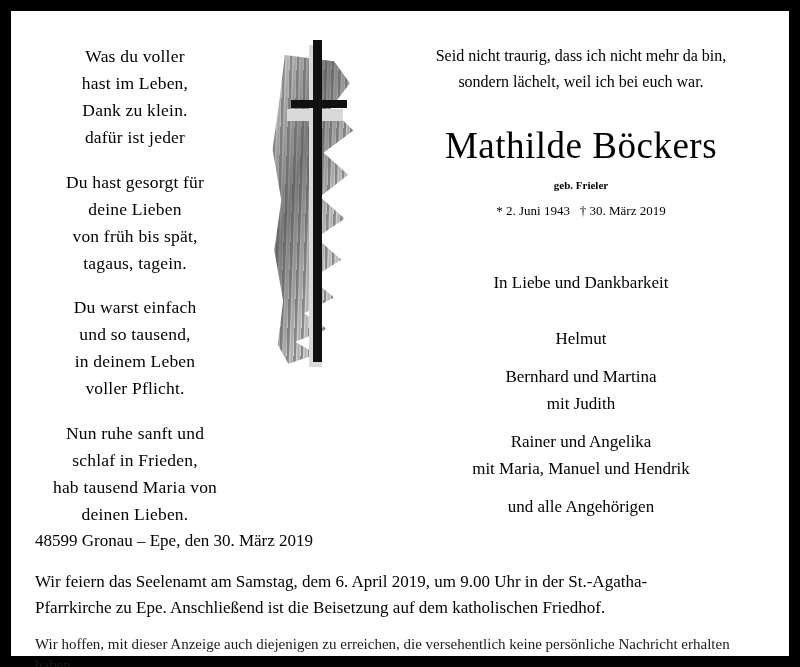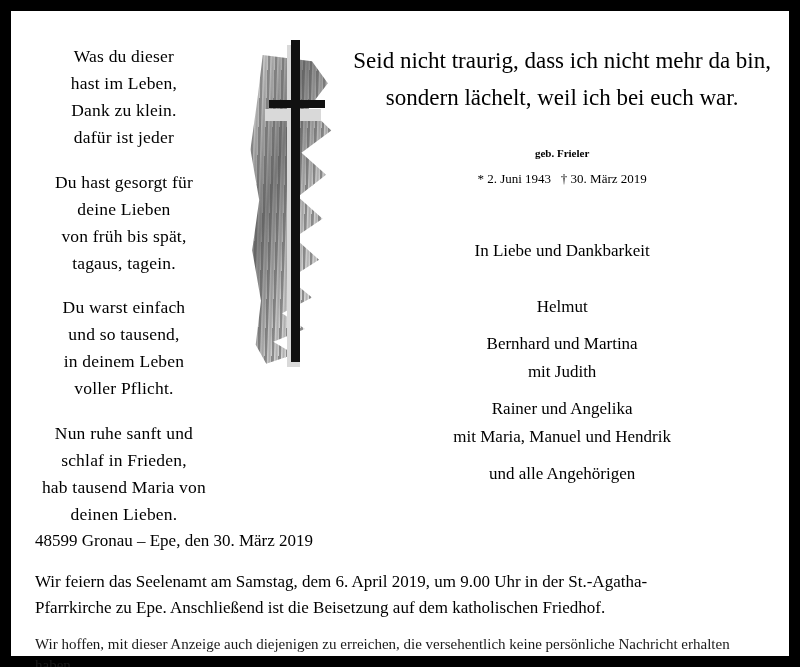--- a/index.html
+++ b/index.html
@@ -135,21 +135,21 @@
     position: absolute;
     left: 0;
     top: 60px;
     width: 56px;
     height: 8px;
     background: #111111;
   }
 
   
   .lead {
-    font-size: 23px;
+    font-size: 16px;
     line-height: 1.6;
     margin: 2px 0 30px 0;
   }
   .lead div { white-space: pre; }
   .name {
     font-size: 37px;
     letter-spacing: 0.5px;
     margin: 0 0 12px 0;
     font-weight: normal;
   }
@@ -198,21 +198,21 @@
 </head>
 <body>
 
 <div class="obituary">
   <div class="inner">
 
     <div class="top-area">
 
       <div class="col-left">
         <div class="verse-block">
-          <div>Was du dieser</div>
+          <div>Was du voller</div>
           <div>hast im Leben,</div>
           <div>Dank zu klein.</div>
           <div>dafür ist jeder</div>
         </div>
         <div class="verse-block">
           <div>Du hast gesorgt für</div>
           <div>deine Lieben</div>
           <div>von früh bis spät,</div>
           <div>tagaus, tagein.</div>
         </div>
@@ -242,20 +242,21 @@
             <div class="h"></div>
           </div>
         </div>
       </div>
 
       <div class="col-right">
         <div class="lead">
           <div>Seid nicht traurig, dass ich nicht mehr da bin,</div>
           <div>sondern lächelt, weil ich bei euch war.</div>
         </div>
+        <div class="name">Mathilde Böckers</div>
         <div class="maiden">geb. Frieler</div>
         <div class="dates">* 2. Juni 1943   † 30. März 2019</div>
         <div class="dedication">In Liebe und Dankbarkeit</div>
         <div class="family">
           <div class="f-line">Helmut</div>
           <div class="f-line spaced">Bernhard und Martina</div>
           <div class="f-line">mit Judith</div>
           <div class="f-line spaced">Rainer und Angelika</div>
           <div class="f-line">mit Maria, Manuel und Hendrik</div>
           <div class="f-line spaced">und alle Angehörigen</div>

